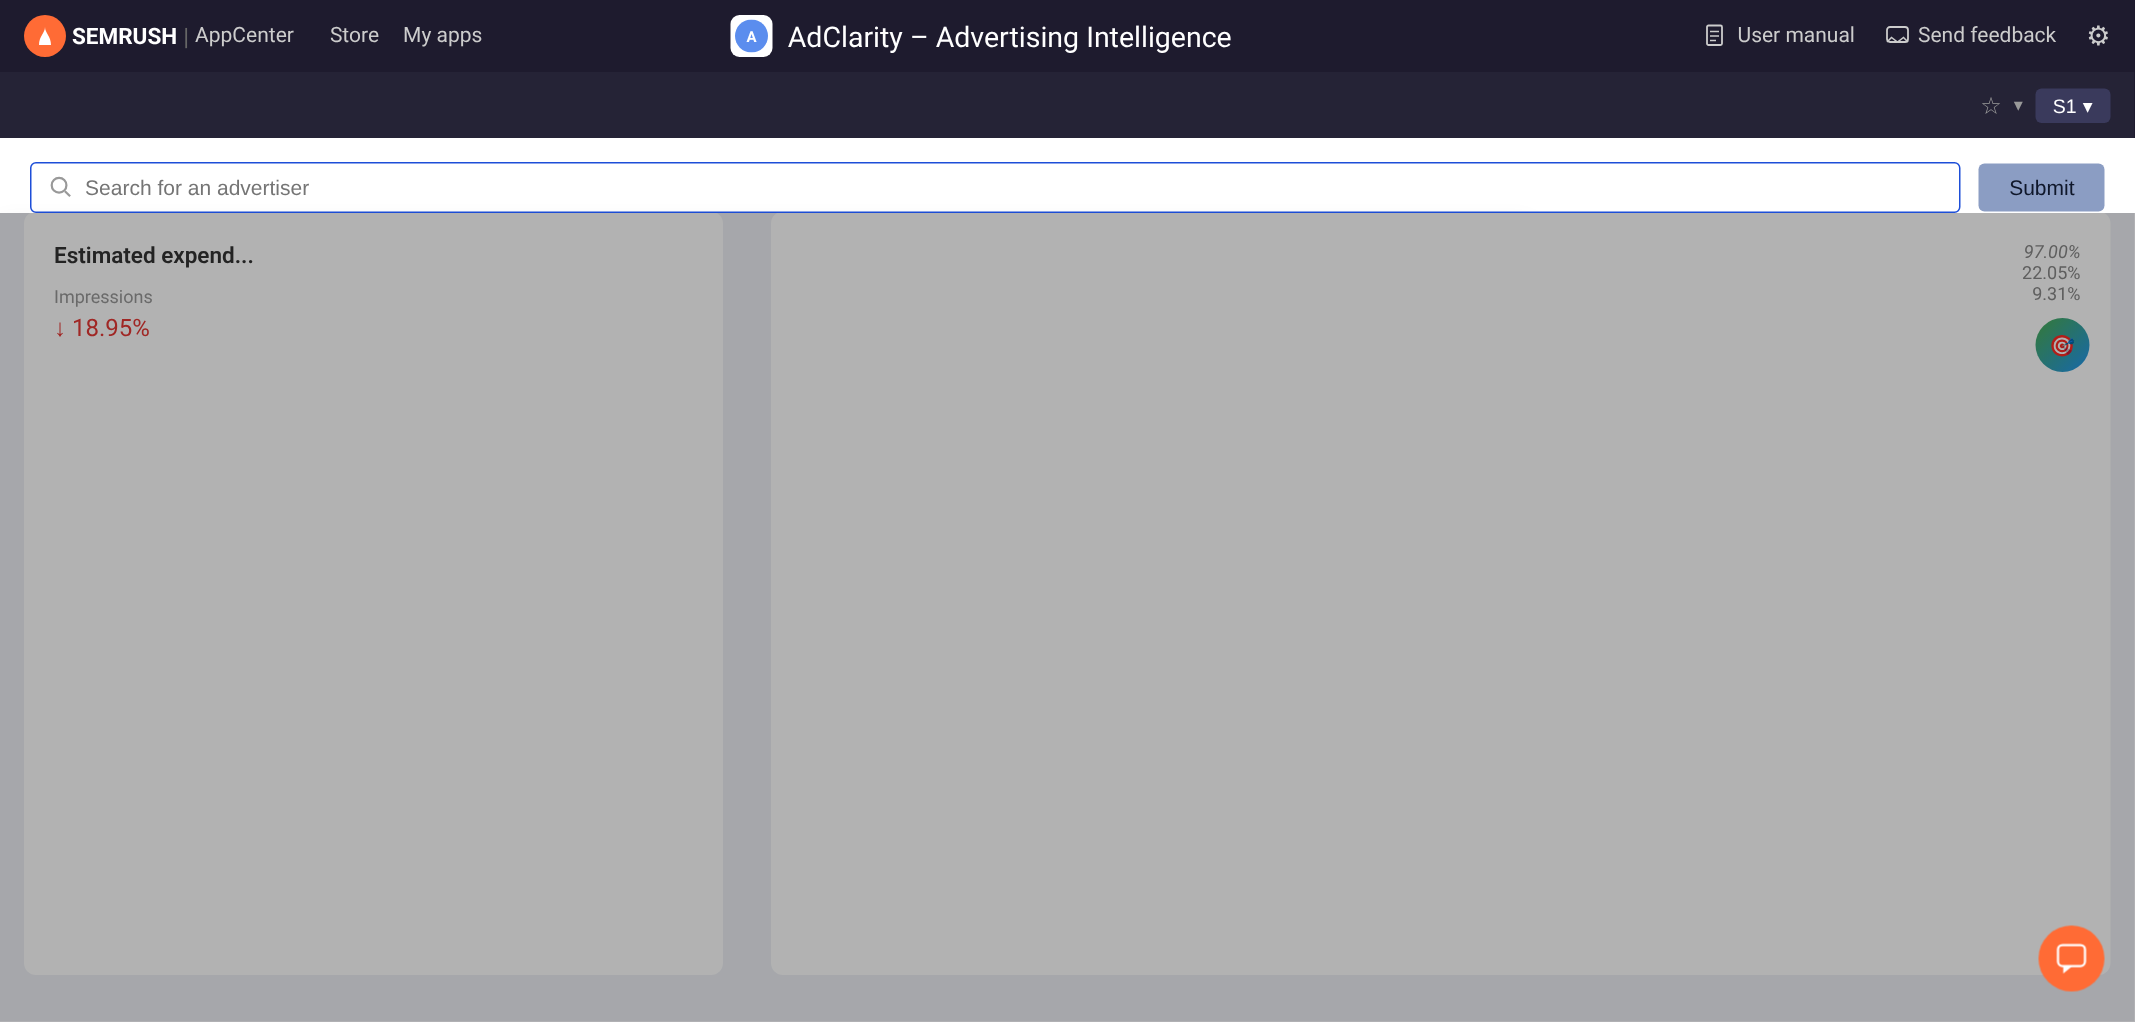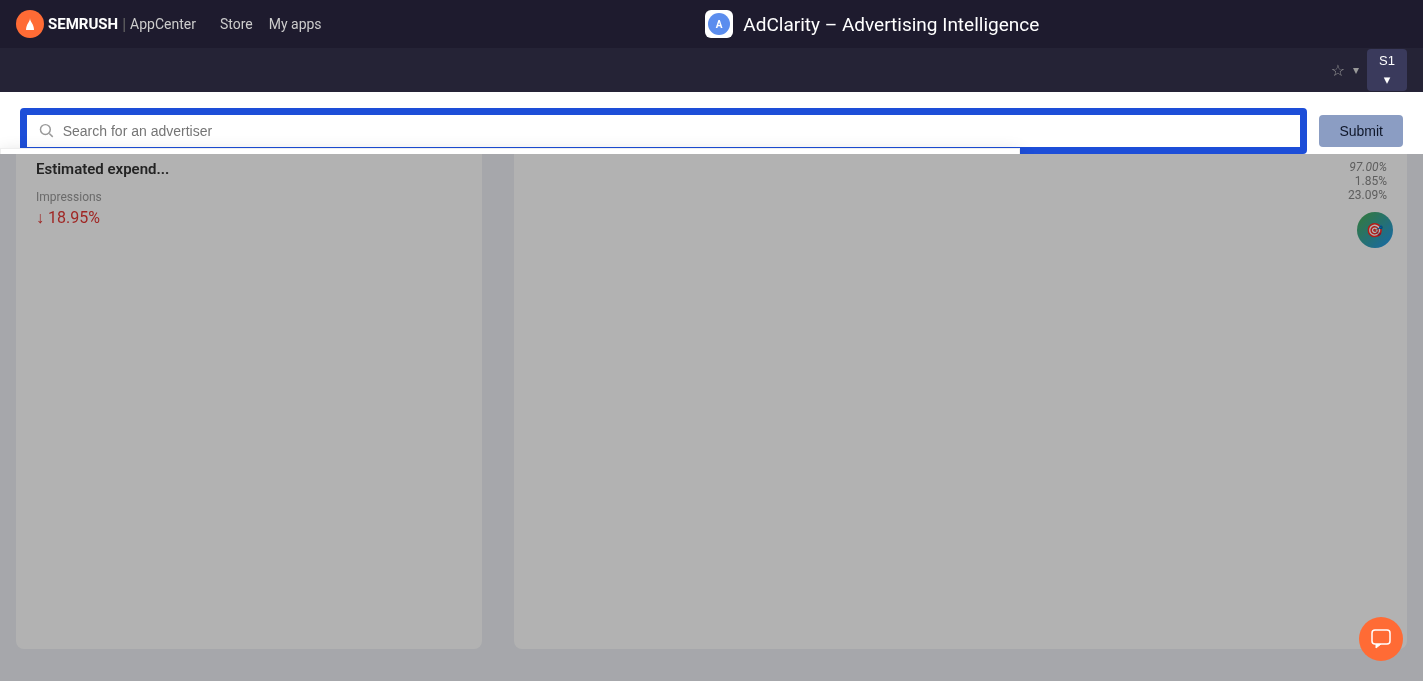--- a/index.html
+++ b/index.html
@@ -72,34 +72,33 @@
       background: #3a3a5c;
       color: white;
       border: none;
       border-radius: 4px;
       padding: 4px 12px;
       font-size: 13px;
       cursor: pointer;
       display: flex;
       align-items: center;
       gap: 4px;
-      flex-direction: column;
     }
 
     
     .search-area {
       background: white;
       padding: 16px 20px 0 20px;
       position: relative;
       z-index: 50;
     }
     .search-bar {
       display: flex;
       align-items: center;
-      border: 7px solid #1d4ed8;
+      border: 1px solid #1d4ed8;
       border-radius: 4px;
       padding: 8px 12px;
       background: white;
       gap: 8px;
     }
     .search-input {
       border: none;
       outline: none;
       font-size: 14px;
       color: #333;
@@ -268,20 +267,39 @@
   <div class="navbar-center">
     <div class="app-icon">
       <svg width="22" height="22" viewBox="0 0 22 22">
         <circle cx="11" cy="11" r="11" fill="#5b8dee"></circle>
         <text x="11" y="15" text-anchor="middle" fill="white" font-size="10" font-weight="bold">A</text>
       </svg>
     </div>
     <span style="color:white;font-size:19px;">AdClarity – Advertising Intelligence</span>
   </div>
 
+  <div class="navbar-right">
+    <div class="navbar-right-item">
+      <svg width="16" height="16" viewBox="0 0 16 16">
+        <rect x="2" y="1" width="10" height="13" rx="1" fill="none" stroke="#ccc" stroke-width="1.2"></rect>
+        <line x1="4" y1="5" x2="10" y2="5" stroke="#ccc" stroke-width="1"></line>
+        <line x1="4" y1="8" x2="10" y2="8" stroke="#ccc" stroke-width="1"></line>
+        <line x1="4" y1="11" x2="8" y2="11" stroke="#ccc" stroke-width="1"></line>
+      </svg>
+      <span>User manual</span>
+    </div>
+    <div class="navbar-right-item">
+      <svg width="16" height="16" viewBox="0 0 16 16">
+        <rect x="1" y="2" width="14" height="10" rx="2" fill="none" stroke="#ccc" stroke-width="1.2"></rect>
+        <polyline points="1,12 4,9 8,12 12,9 15,12" fill="none" stroke="#ccc" stroke-width="1"></polyline>
+      </svg>
+      <span>Send feedback</span>
+    </div>
+    <span class="gear-icon">⚙</span>
+  </div>
 </div>
 
 <div class="sub-navbar">
   <span class="star-btn">☆</span>
   <span style="color:#999;font-size:12px;">▾</span>
   <button class="s1-btn">
     <span>S1</span>
     <span>▾</span>
   </button>
 </div>
@@ -420,22 +438,22 @@
   <div style="display:flex;gap:32px;padding:16px;height:calc(100% - 48px);">
 
     <div style="background:white;border-radius:8px;padding:20px;flex:1;min-width:200px;">
       <div style="font-size:15px;font-weight:600;color:#333;margin-bottom:12px;">Estimated expend...</div>
       <div style="font-size:12px;color:#999;margin-bottom:4px;">Impressions</div>
       <div style="font-size:16px;color:#e53935;">↓ 18.95%</div>
     </div>
 
     <div style="background:white;border-radius:8px;padding:20px;flex:2;">
       <div style="font-size:12px;color:#888;text-align:right;font-style:italic;">97.00%</div>
-      <div style="font-size:12px;color:#888;text-align:right;">1.85%</div>
-      <div style="font-size:12px;color:#888;text-align:right;">23.09%</div>
+      <div style="font-size:12px;color:#888;text-align:right;">22.05%</div>
+      <div style="font-size:12px;color:#888;text-align:right;">9.31%</div>
     </div>
   </div>
 
   <div style="position:absolute;top:120px;right:30px;width:36px;height:36px;border-radius:50%;background:linear-gradient(135deg,#4CAF50,#2196F3);display:flex;align-items:center;justify-content:center;font-size:14px;color:white;z-index:6;">🎯</div>
 </div>
 
 <div class="chat-bubble">
   <svg width="20" height="20" viewBox="0 0 20 20">
     <rect x="1" y="1" width="18" height="14" rx="3" fill="none" stroke="white" stroke-width="1.5"></rect>
     <polyline points="5,15 5,19 10,15" fill="white" stroke="white" stroke-width="1"></polyline>

